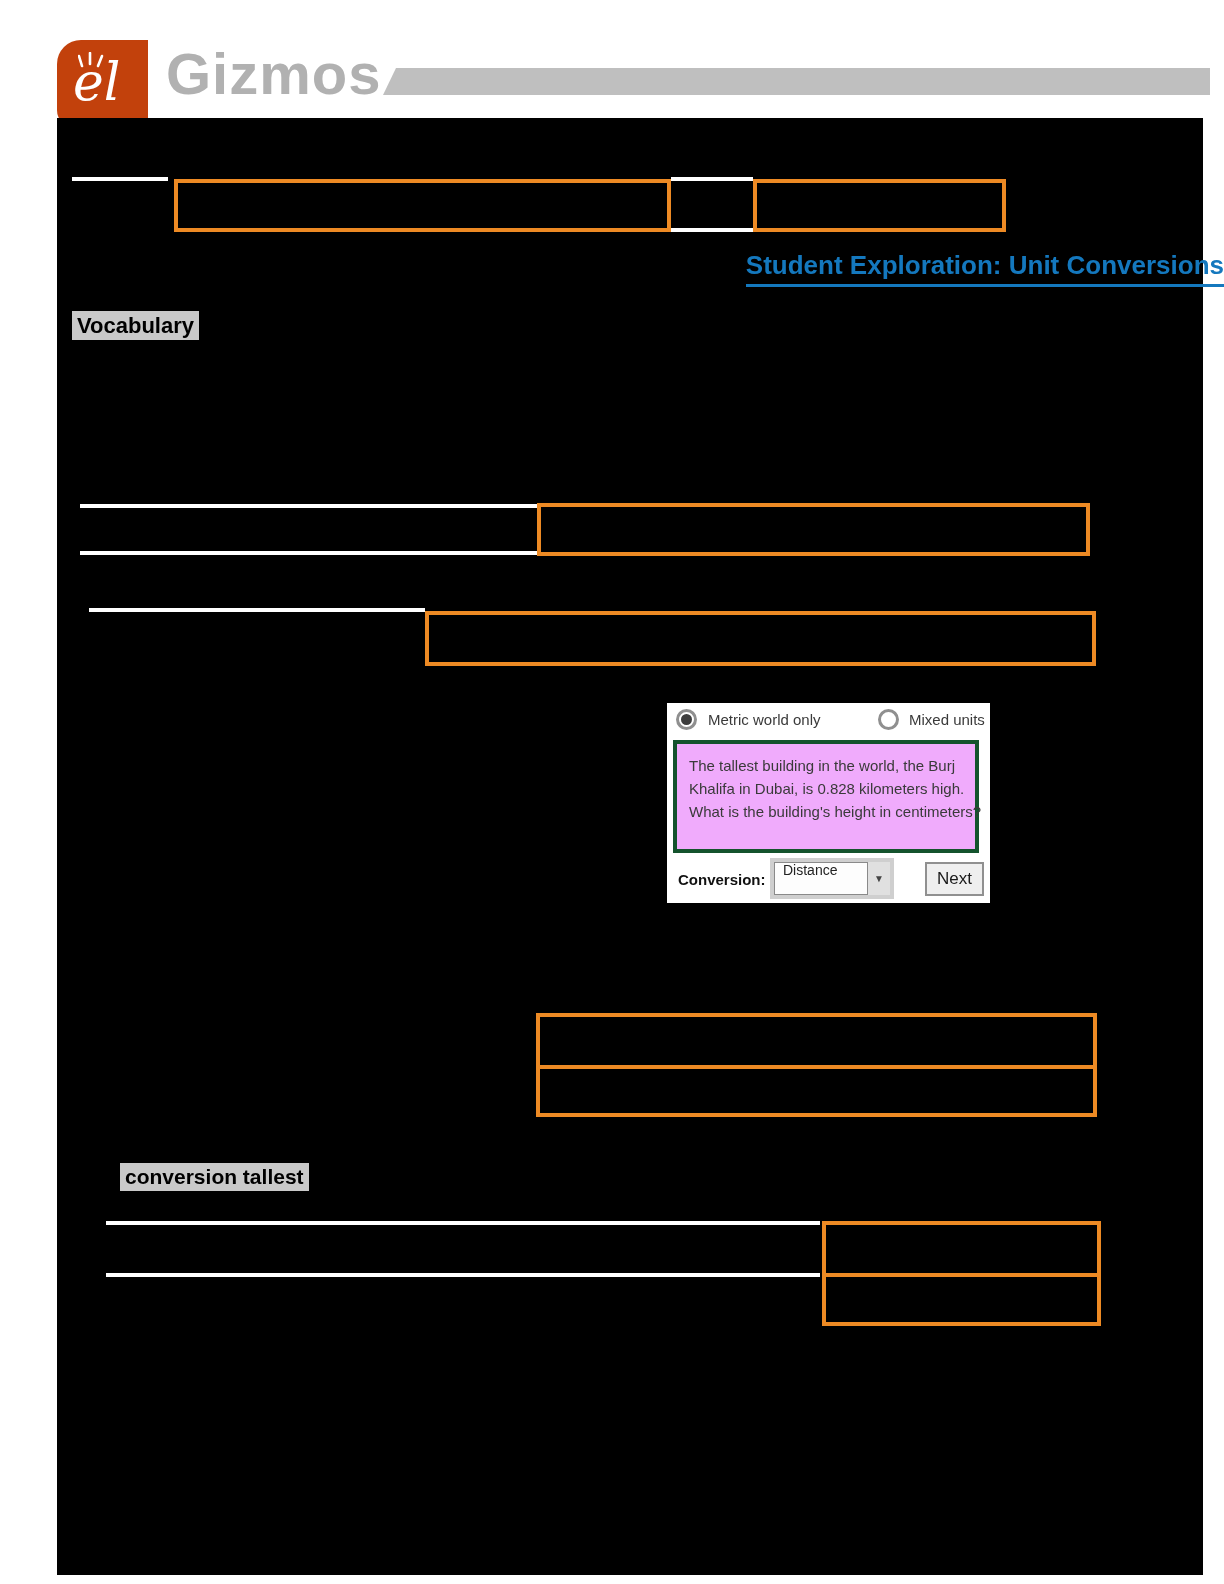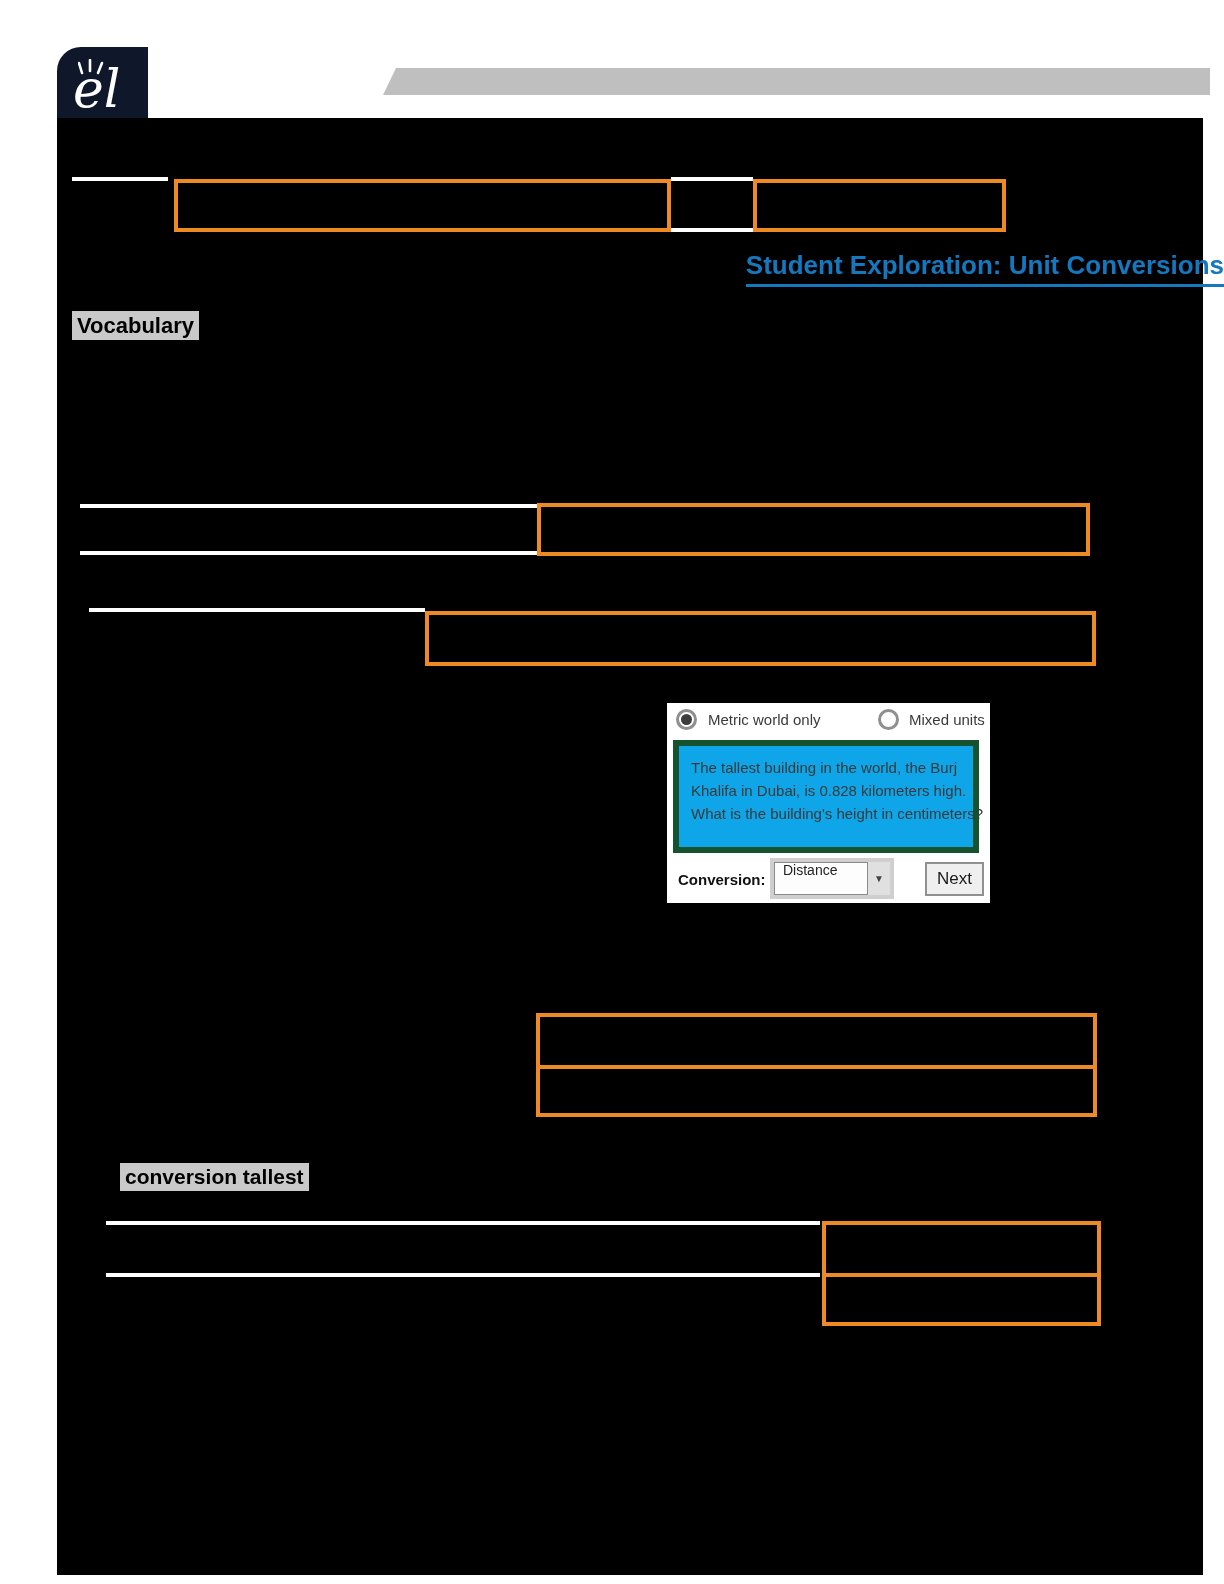--- a/index.html
+++ b/index.html
@@ -4,22 +4,22 @@
 <style>
   * { margin:0; padding:0; box-sizing:border-box; }
   html,body { background:#e9e9e9; }
   .page {
     position:relative; width:1224px; height:1584px;
     background:#ffffff; overflow:hidden;
     font-family:"Liberation Sans", sans-serif;
   }
   
   .logo-square {
-    position:absolute; left:57px; top:47px; width:91px; height:88px;
-    background:#0f172a; border-radius:24px 0 0 18px;
+    position:absolute; left:57px; top:40px; width:91px; height:88px;
+    background:#c2410c; border-radius:24px 0 0 18px;
   }
   .logo-el {
     position:absolute; left:16px; top:16px;
     font-family:"DejaVu Serif", serif; font-style:italic;
     font-size:52px; color:#ffffff; line-height:1;
   }
   .logo-rays { position:absolute; left:21px; top:12px; }
   .brand {
     position:absolute; left:166px; top:40px;
     font-size:58px; font-weight:bold; color:#b1b1b1; letter-spacing:1px;
@@ -58,21 +58,21 @@
   .radio {
     position:absolute; width:21px; height:21px; border:3px solid #8f8f8f;
     border-radius:50%; background:#fff;
   }
   .radio.selected::after {
     content:""; position:absolute; inset:2px; background:#3d3d3d; border-radius:50%;
   }
   .radio-label { position:absolute; white-space:nowrap; }
   .qbox {
     position:absolute; left:6px; top:37px; width:306px; height:113px;
-    border:6px solid #14532d; background:#0ea5e9; padding:10px 12px;
+    border:4px solid #14532d; background:#f0abfc; padding:10px 12px;
   }
   .qline { line-height:23px; white-space:nowrap; }
   .conv-label { position:absolute; left:11px; top:168px; font-weight:bold; color:#111; }
   .dropdown {
     position:absolute; left:103px; top:155px; width:124px; height:41px;
     border:4px solid #cfcfcf; background:#fdfdfd;
     box-shadow:inset 0 0 0 1px #8a8a8a; display:flex; align-items:flex-start;
   }
   .dropdown-value { flex:1; padding-left:9px; font-size:14px; color:#222; }
   .dropdown-btn {
@@ -98,20 +98,21 @@
 <div class="page">
 
   <div class="logo-square">
     <svg class="logo-rays" width="30" height="16" viewBox="0 0 30 16">
       <line x1="4" y1="14" x2="1" y2="4" stroke="#fff" stroke-width="2.6" stroke-linecap="round"></line>
       <line x1="12" y1="12" x2="12" y2="1" stroke="#fff" stroke-width="2.6" stroke-linecap="round"></line>
       <line x1="20" y1="14" x2="24" y2="4" stroke="#fff" stroke-width="2.6" stroke-linecap="round"></line>
     </svg>
     <div class="logo-el">el</div>
   </div>
+  <div class="brand">Gizmos</div>
   <div class="header-bar"></div>
 
   <div class="black-body"></div>
 
   <div class="wline" style="left:72px; top:177px; width:96px;"></div>
   <div class="obox" style="left:174px; top:179px; width:497px; height:53px;"></div>
   <div class="wopen" style="left:671px; top:177px; width:82px; height:55px;"></div>
   <div class="obox" style="left:753px; top:179px; width:253px; height:53px;"></div>
 
   <div class="title-wrap">

